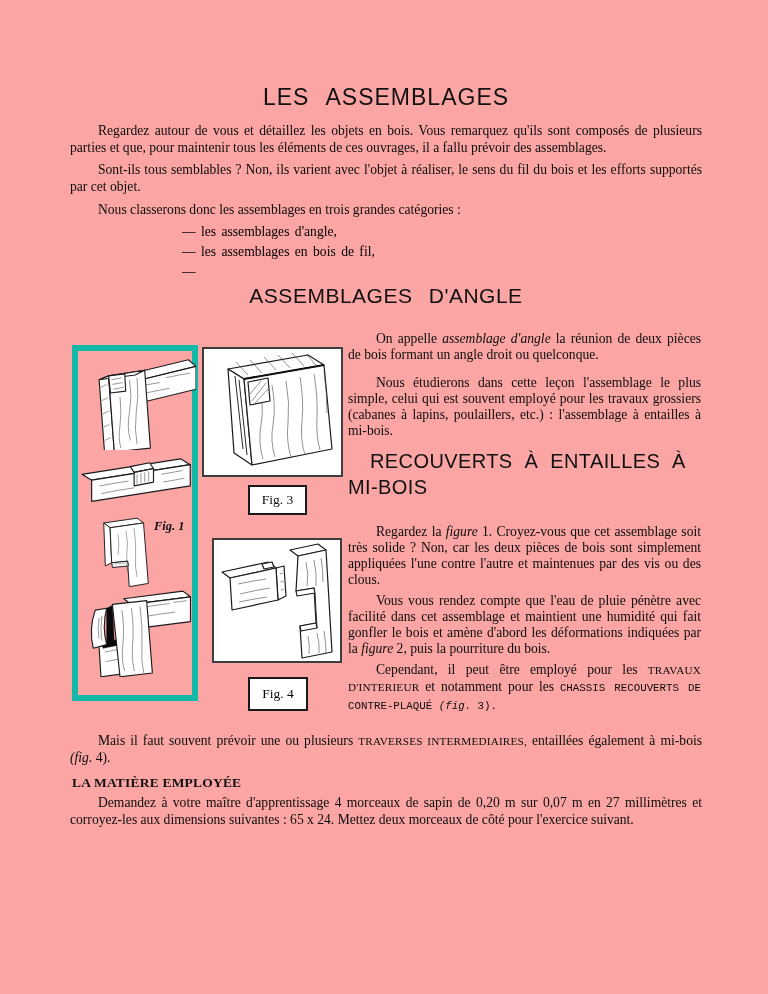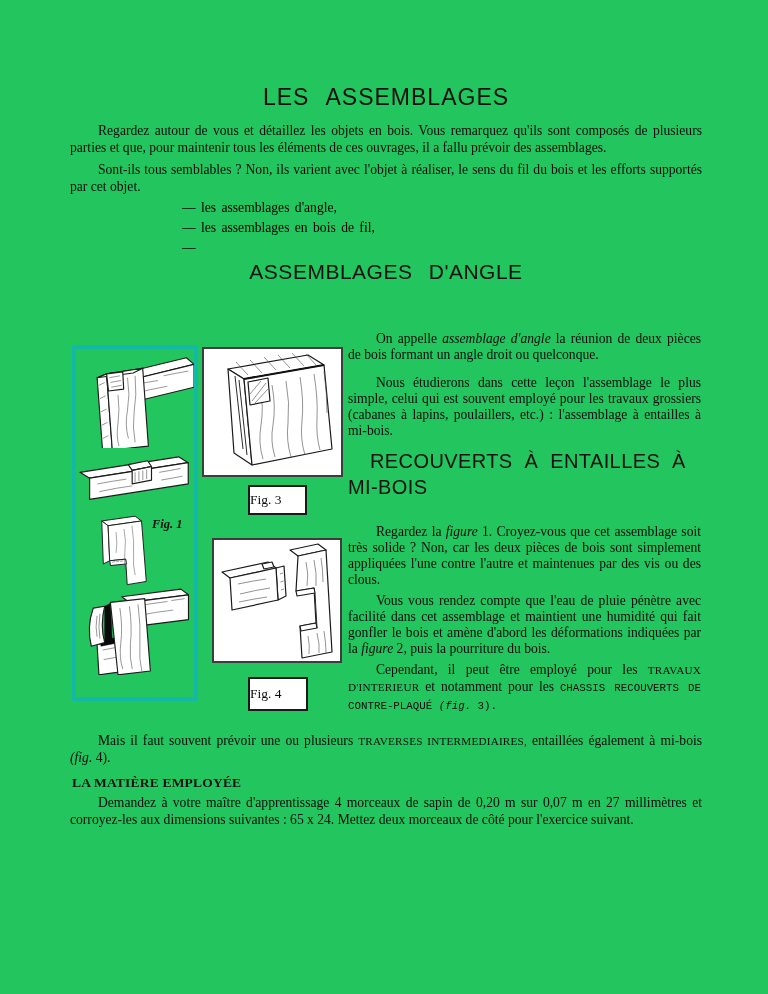--- a/index.html
+++ b/index.html
@@ -1,18 +1,18 @@
 <!DOCTYPE html>
 <html><head>
 <meta charset="utf-8">
 <style>
   html,body { margin:0; padding:0; background:#888; }
   .page {
     position:relative; width:768px; height:994px; margin:0 auto;
-    background:#22c55e; color:#000;
+    background:#fca5a5; color:#000;
     font-family:"Liberation Serif", serif; overflow:hidden;
   }
   .top-flow { position:absolute; left:70px; top:84px; width:632px; }
   .page-title {
     text-align:center; font-family:"Liberation Sans", sans-serif;
     font-size:23px; line-height:27px; font-weight:400;
     letter-spacing:1px; word-spacing:10px; color:#111;
   }
   .body-text {
     font-size:13.6px; line-height:16.5px; text-align:justify;
@@ -43,37 +43,37 @@
   .bottom-flow { position:absolute; left:70px; top:733px; width:632px; }
   .h4-matiere {
     margin:9px 0 0 2px; font-family:Liberation Serif, serif;
     font-size:13.5px; font-weight:700; letter-spacing:0.2px; color:#111;
   }
   .mt4 { margin-top:4px; }
 
   
   .figure1-box {
     position:absolute; left:72px; top:345px; width:126px; height:356px;
-    border:4px solid #14b8a6; box-sizing:border-box;padding-left:7px;
+    border:6px solid #14b8a6; box-sizing:border-box;padding-left:7px;
   }
   .fig-abs { position:absolute; }
   .fig1-caption {
     position:absolute; left:76px; top:168px;
     font-style:italic; font-weight:700; font-size:12.5px; color:#111;
   }
   .figure3-box {
     position:absolute; left:202px; top:347px; width:141px; height:130px;
     border:2px solid #3d3d3d; box-sizing:border-box; background:#fff;
   }
   .figure4-box {
     position:absolute; left:212px; top:538px; width:130px; height:125px;
     border:2px solid #3d3d3d; box-sizing:border-box; background:#fff;
   }
   .caption-box {
-    position:absolute; display:flex; align-items:center; 
+    position:absolute; display:flex; align-items:center; justify-content:center;
     border:2px solid #1a1a1a; box-sizing:border-box; background:#fff;
     font-size:13.5px; color:#0c0c0c;
   }
   .fig3-caption-box { left:248px; top:485px; width:59px; height:30px; }
   .fig4-caption-box { left:248px; top:677px; width:60px; height:34px; }
 
   
   .wood polygon, .wood path.o { fill:#ffffff; stroke:#1b1b1b; stroke-width:1.2; stroke-linejoin:round; }
   .wood .g  { fill:none; stroke:#4a4a4a; stroke-width:0.6; }
   .wood .g2 { fill:none; stroke:#2a2a2a; stroke-width:1; }
@@ -82,20 +82,21 @@
 </style>
 </head>
 <body>
 
 <div class="page">
 
   <div class="top-flow">
     <div class="page-title">LES ASSEMBLAGES</div>
     <p class="body-text mt1">Regardez autour de vous et détaillez les objets en bois. Vous remarquez qu'ils sont composés de plusieurs parties et que, pour maintenir tous les éléments de ces ouvrages, il a fallu prévoir des assemblages.</p>
     <p class="body-text mt2">Sont-ils tous semblables ? Non, ils varient avec l'objet à réaliser, le sens du fil du bois et les efforts supportés par cet objet.</p>
+    <p class="body-text mt3">Nous classerons donc les assemblages en trois grandes catégories :</p>
     <div class="cat-list">
       <div class="cat-item">— les assemblages d'angle,</div>
       <div class="cat-item">— les assemblages en bois de fil,</div>
       <div class="cat-item">—</div>
     </div>
     <div class="h2-angle">ASSEMBLAGES D'ANGLE</div>
   </div>
 
   <div class="figure1-box">
 

